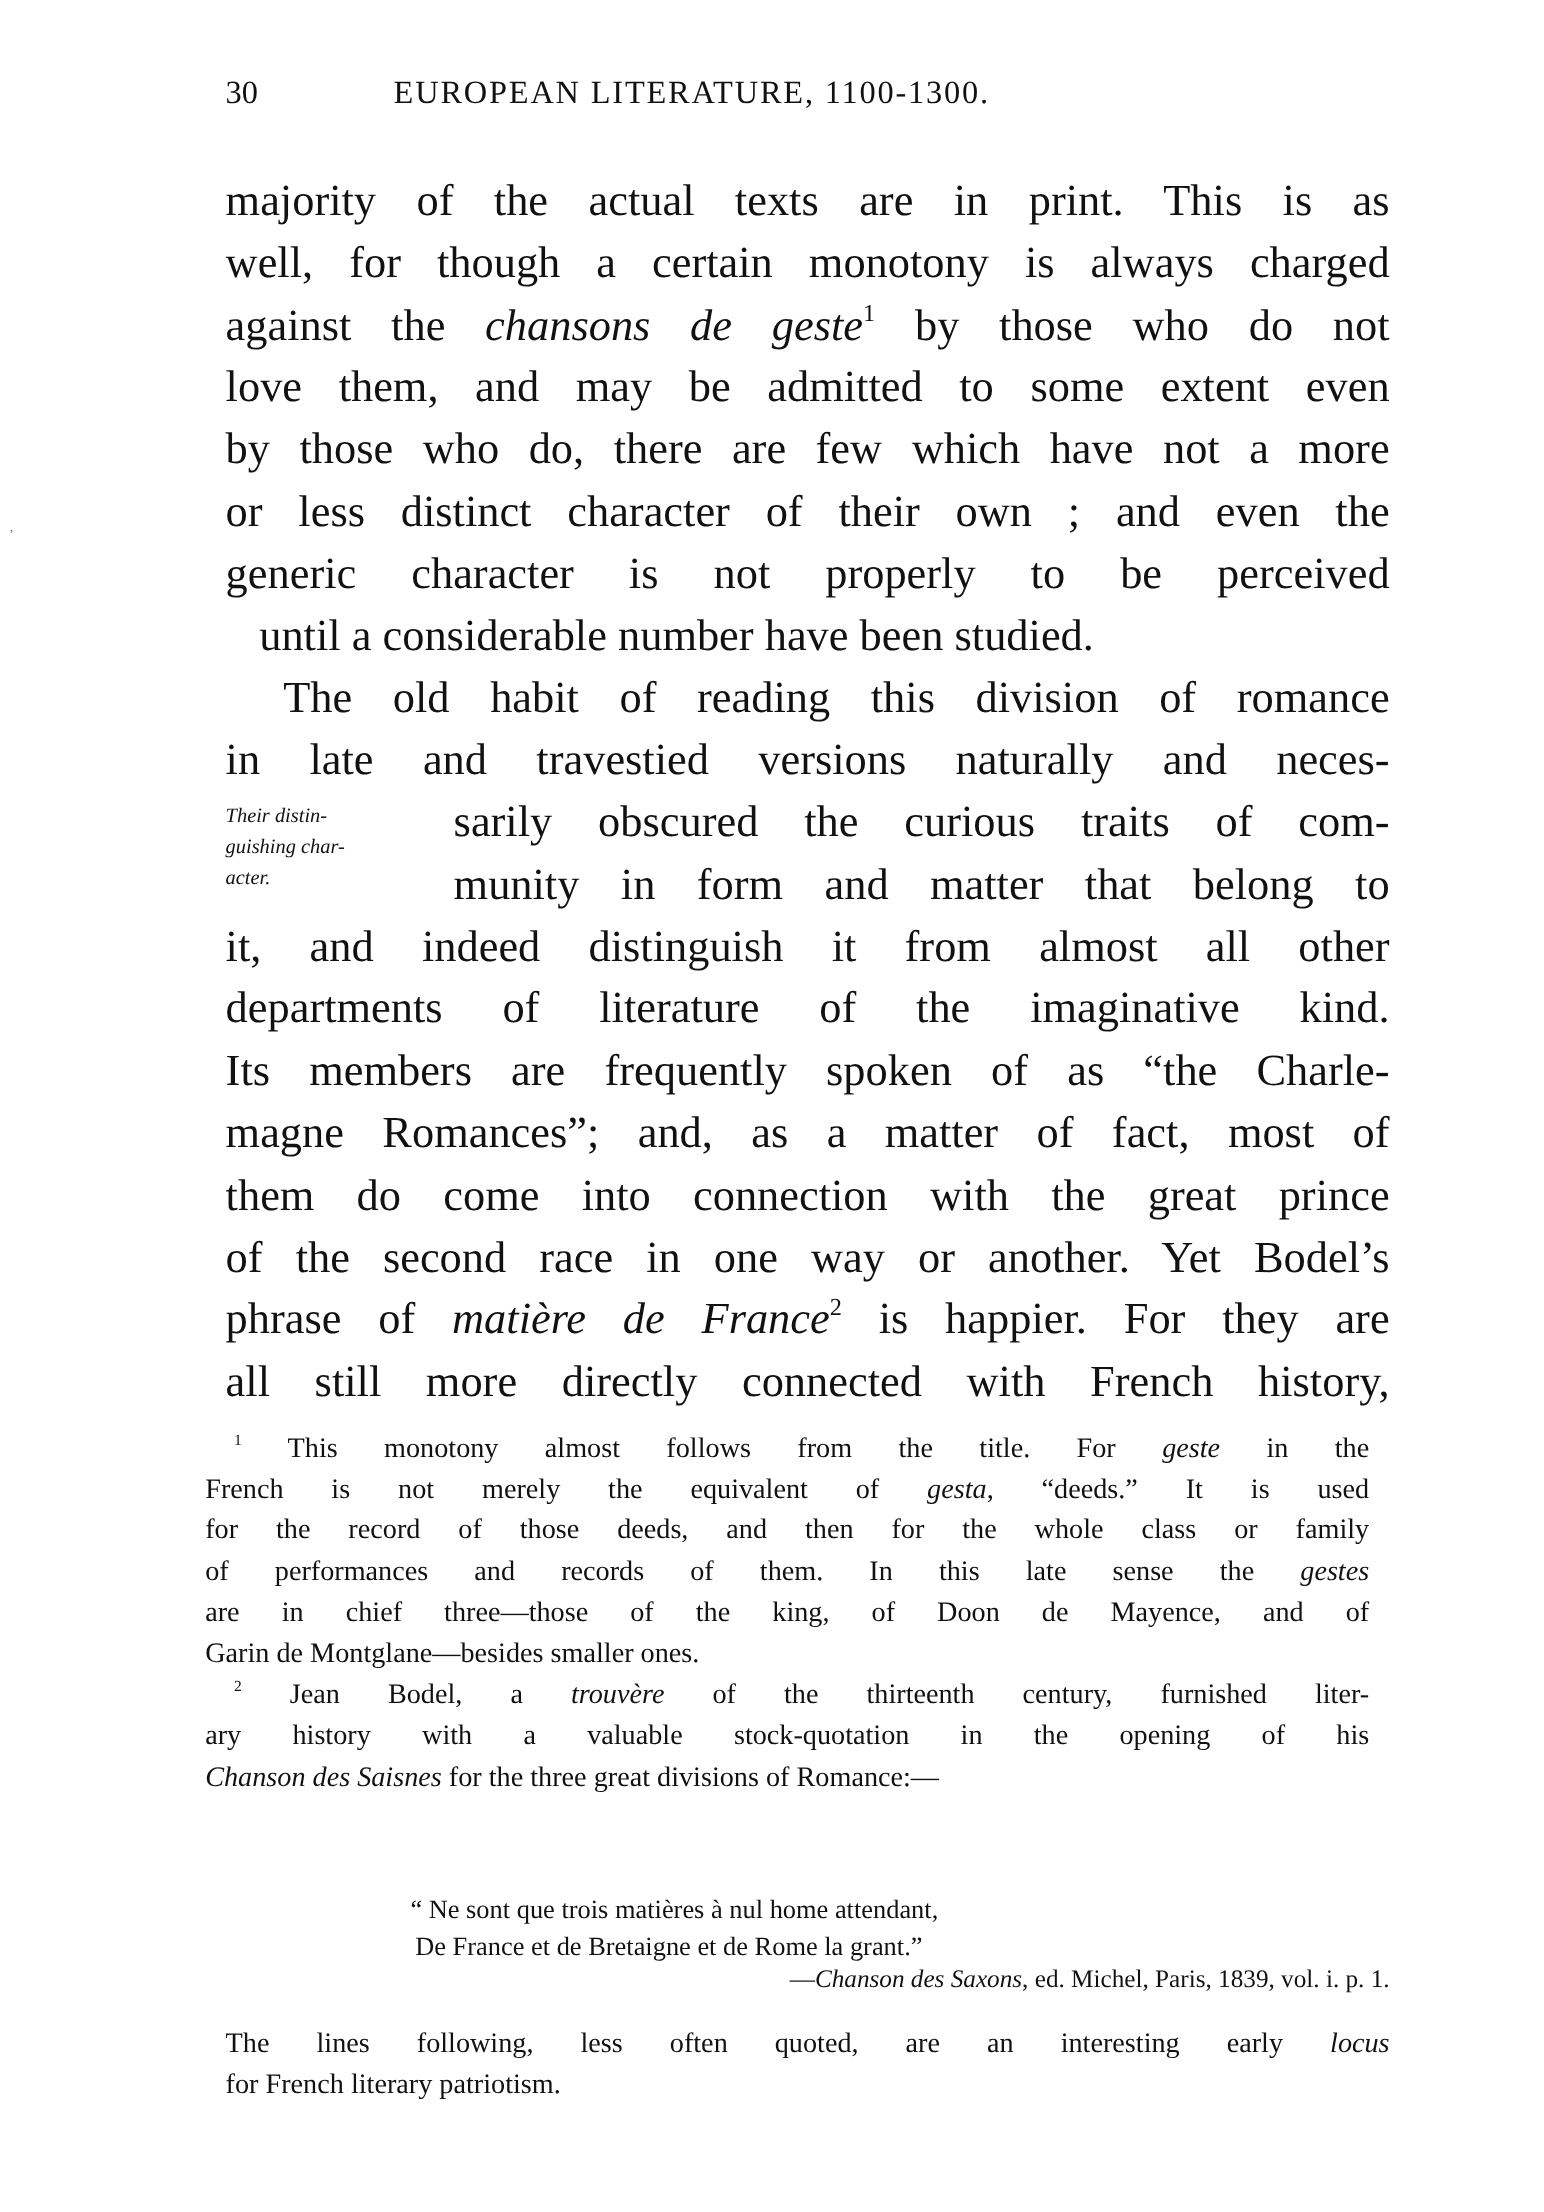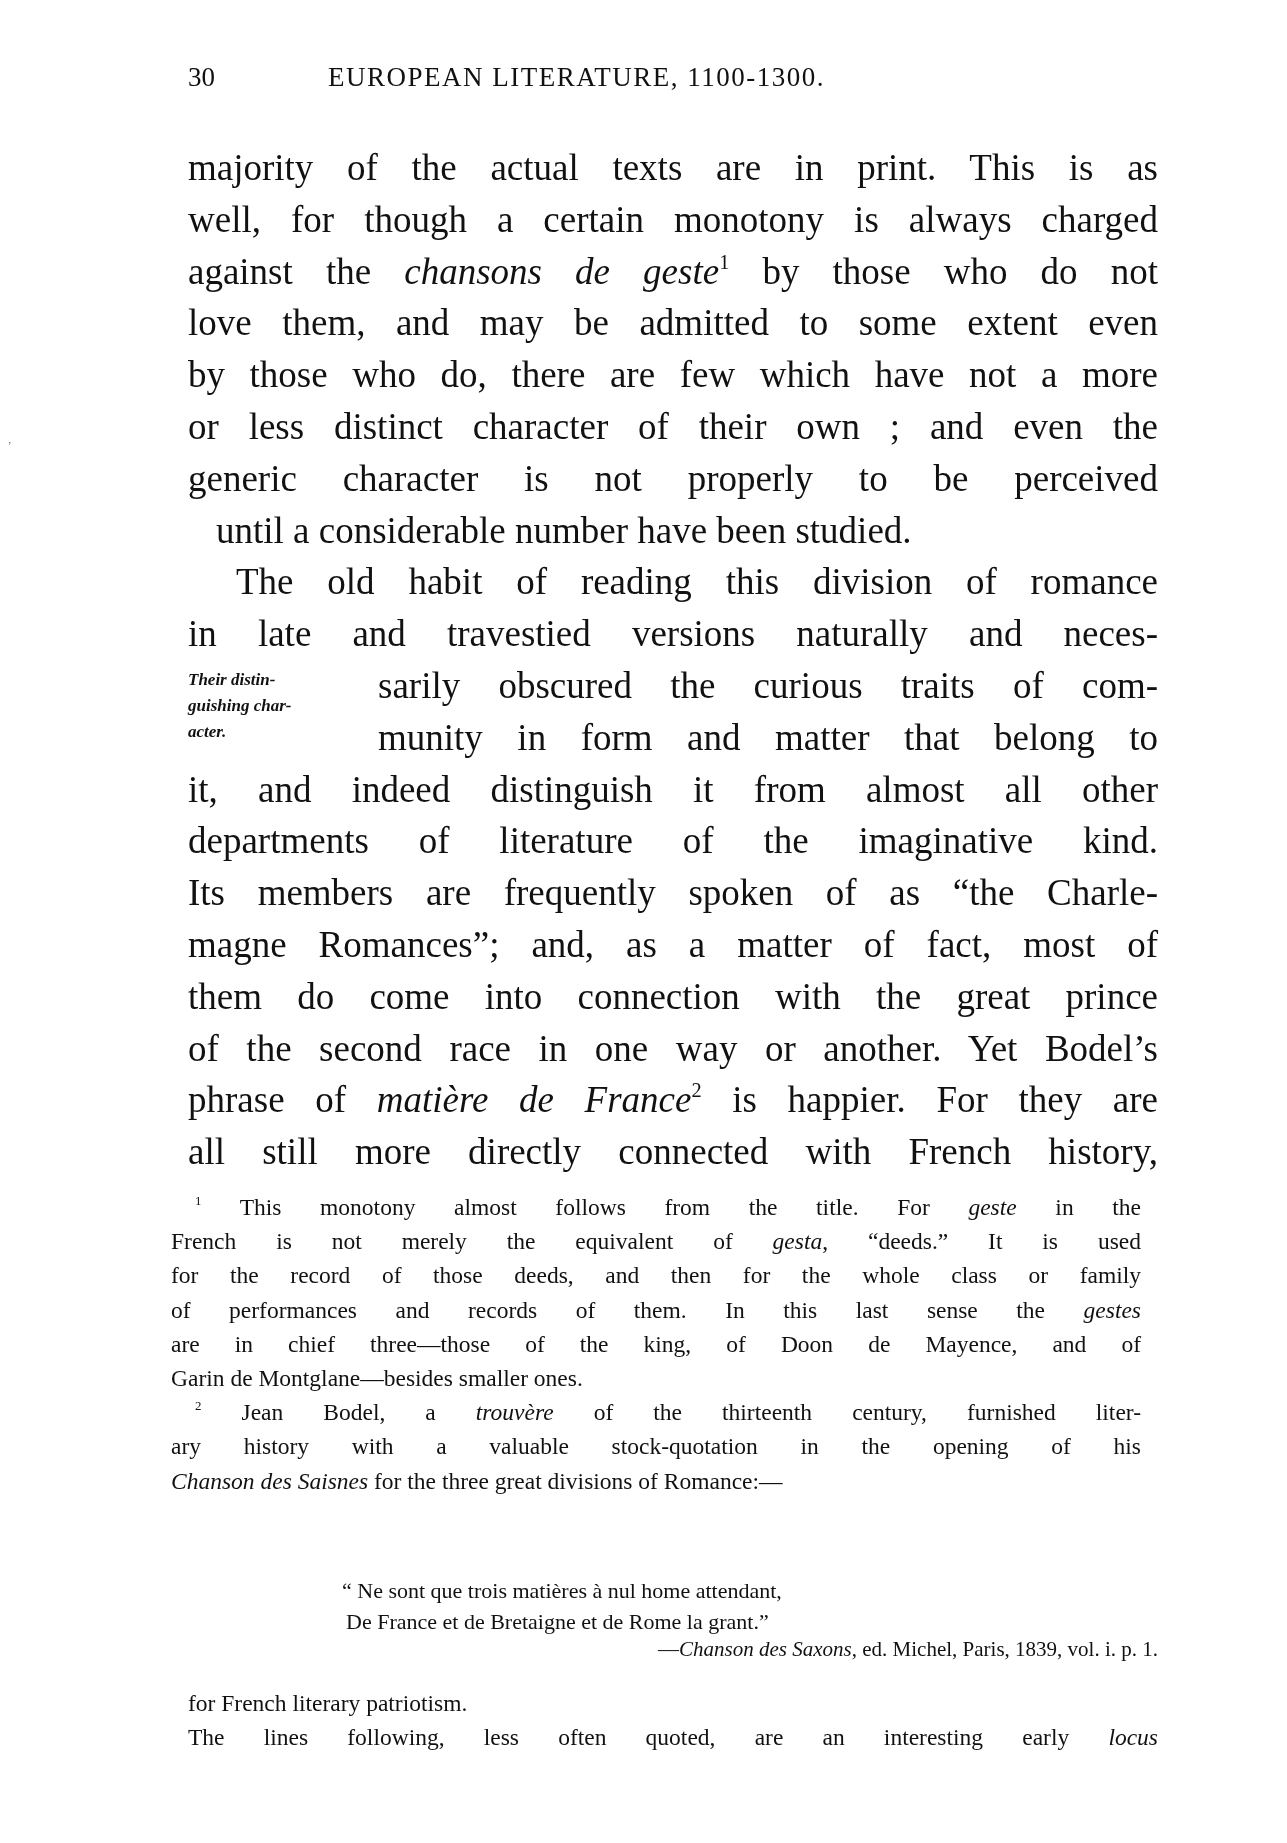--- a/index.html
+++ b/index.html
@@ -9,21 +9,21 @@
   .running-head { position:absolute; top:62px; left:188px; width:970px; height:40px; font-size:27px; }
   .page-number { position:absolute; left:0; top:0; }
   .running-title { position:absolute; left:140px; top:0; letter-spacing:1.5px; font-variant:small-caps; }
   .body-text { position:absolute; left:188px; top:142px; width:970px; font-size:37px; line-height:51.8px; }
   .line { display:block; text-align:justify; text-align-last:justify; white-space:nowrap; height:51.8px; }
   .line.last { text-align-last:left;margin-left:28px; }
   .line.indent { padding-left:48px; }
   .line.sideline { padding-left:190px; }
   i { font-style:italic; }
   sup { font-size:0.55em; vertical-align:0.75em; line-height:0; }
-  .side-note { position:absolute; left:188px; top:667px; width:180px; font-size:17px; line-height:26px; font-style:italic; font-weight:bold; }
+  .side-note { position:absolute; left:188px; top:667px; width:180px; font-size:17px; line-height:26px; font-style:italic; font-weight:normal; }
   .footnotes { position:absolute; left:171px; top:1190px; width:970px; font-size:23.5px; line-height:34.2px; }
   .fn-line { display:block; text-align:justify; text-align-last:justify; white-space:nowrap; height:34.2px; }
   .fn-line.last { text-align-last:left; }
   .fn-line.indent { padding-left:24px; }
   .verse { position:absolute; left:342px; top:1575px; font-size:22px; line-height:31px; }
   .verse-line { display:block; white-space:nowrap; }
   .verse-line.second { padding-left:4px; }
   .verse-source { position:absolute; right:129px; top:1637px; font-size:21px; white-space:nowrap;margin-left:32px; }
   .closing { position:absolute; left:188px; top:1686px; width:970px; font-size:23.5px; line-height:34.2px; }
   .margin-mark { position:absolute; left:8px; top:440px; font-size:10px; color:#555; }
@@ -66,31 +66,31 @@
       <span class="line"><span>them do come into connection with the great prince</span></span>
       <span class="line"><span>of the second race in one way or another.  Yet Bodel’s</span></span>
       <span class="line"><span>phrase of </span><i>matière de France</i><sup>2</sup><span> is happier.  For they are</span></span>
       <span class="line"><span>all still more directly connected with French history,</span></span>
     </div>
 
   <div class="footnotes" id="footnotes">
       <span class="fn-line indent"><sup>1</sup><span> This monotony almost follows from the title.  For </span><i>geste</i><span> in the</span></span>
       <span class="fn-line"><span>French is not merely the equivalent of </span><i>gesta</i><span>, “deeds.”  It is used</span></span>
       <span class="fn-line"><span>for the record of those deeds, and then for the whole class or family</span></span>
-      <span class="fn-line"><span>of performances and records of them.  In this last sense the </span><i>gestes</i></span>
+      <span class="fn-line"><span>of performances and records of them.  In this late sense the </span><i>gestes</i></span>
       <span class="fn-line"><span>are in chief three—those of the king, of Doon de Mayence, and of</span></span>
       <span class="fn-line last"><span>Garin de Montglane—besides smaller ones.</span></span>
       <span class="fn-line indent"><sup>2</sup><span> Jean Bodel, a </span><i>trouvère</i><span> of the thirteenth century, furnished liter-</span></span>
       <span class="fn-line"><span>ary history with a valuable stock-quotation in the opening of his</span></span>
       <span class="fn-line last"><i>Chanson des Saisnes</i><span> for the three great divisions of Romance:—</span></span>
     </div>
 
   <div class="verse">
     <span class="verse-line">“ Ne sont que trois matières à nul home attendant,</span>
     <span class="verse-line second">De France et de Bretaigne et de Rome la grant.”</span>
   </div>
   <div class="verse-source" id="verse-source"><span>—</span><i>Chanson des Saxons</i><span>, ed. Michel, Paris, 1839, vol. i. p. 1.</span></div>
 
   <div class="closing" id="closing">
+      <span class="fn-line"><span>The lines following, less often quoted, are an interesting early </span><i>locus</i></span>
       <span class="fn-line last"><span>for French literary patriotism.</span></span>
-      <span class="fn-line"><span>The lines following, less often quoted, are an interesting early </span><i>locus</i></span>
     </div>
 </div>
 
 </body></html>

